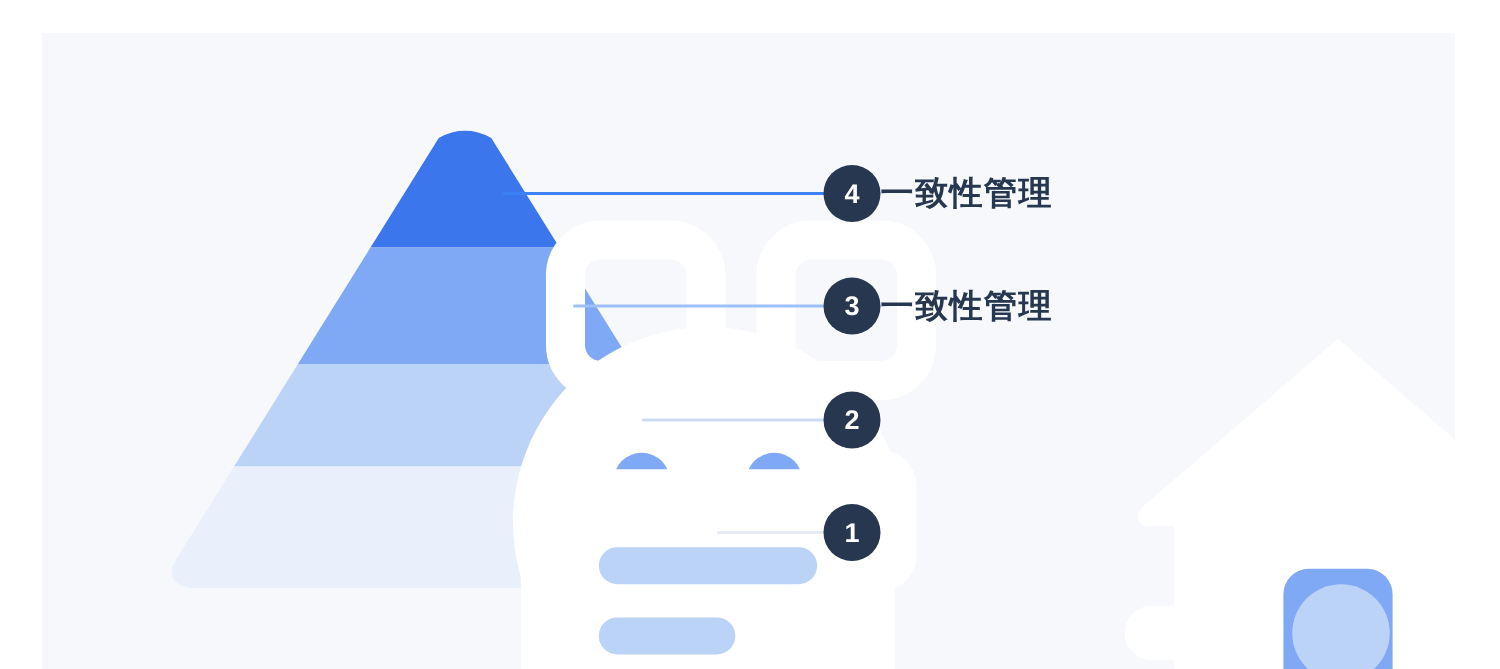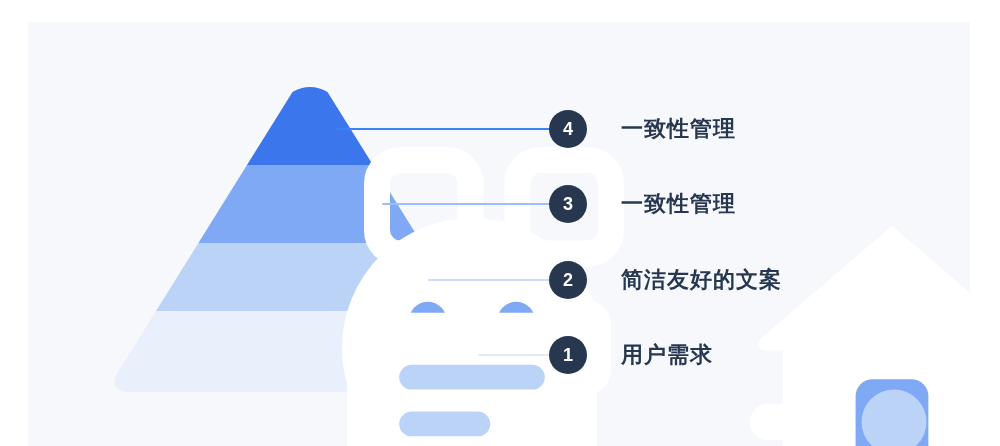--- a/index.html
+++ b/index.html
@@ -37,21 +37,20 @@
   .badge{
     width:38px;height:38px;border-radius:50%;
     background:#26374f;
     color:#ffffff;
     display:flex;align-items:center;justify-content:center;
     font-size:18px;font-weight:bold;
     letter-spacing:0;
     flex:0 0 auto;
   }
   .rowlabel{
-    margin-left:34px;
     color:#26374f;
     font-size:22px;
     font-weight:bold;
     letter-spacing:1px;
     white-space:nowrap;
   }
 
   
   .icons{position:absolute;display:flex;align-items:center;gap:18px;}
   .icons svg{display:block;}
@@ -134,21 +133,19 @@
     <div class="rowlabel">一致性管理</div>
   </div>
 
   <div class="row" style="left:549px;top:182px;">
     <div class="badge">3</div>
     <div class="rowlabel">一致性管理</div>
   </div>
 
   <div class="row" style="left:549px;top:258px;">
     <div class="badge">2</div>
-    <div class="rowlabel">简洁友好的文案</div>
   </div>
 
   <div class="row" style="left:549px;top:333px;">
     <div class="badge">1</div>
-    <div class="rowlabel">用户需求</div>
   </div>
 
 </div>
 
 </body></html>

